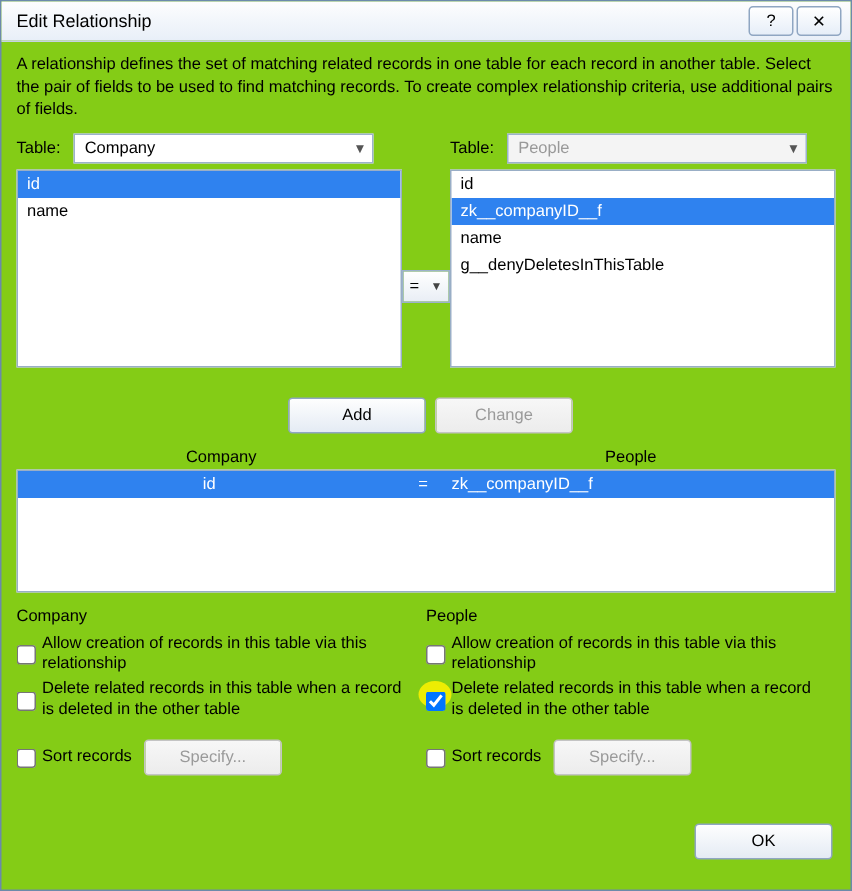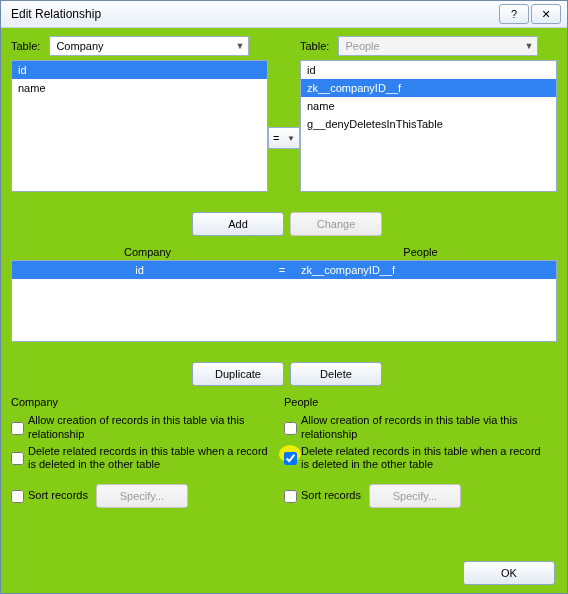--- a/index.html
+++ b/index.html
@@ -34,39 +34,40 @@
 .pair-row .c2{flex:1;text-align:left;padding-left:4px}
 .opts-row{display:flex;margin-top:10px}
 .opts-col{flex:1;padding-right:12px}
 .opts-col h4{margin:0 0 6px 0;font-weight:normal;font-size:11px}
 .chk{display:flex;align-items:center;margin-bottom:3px}
 .chk input{margin:1px 4px 0 0}
 .chk .lbl{line-height:1.25}
 .highlight{position:absolute;width:22px;height:18px;background:#fff200;border-radius:50%;opacity:.85;z-index:0}
 .sort-row{display:flex;align-items:center;margin-top:12px}
 .specify{margin-left:8px}
-.footer{position:absolute;bottom:8px;right:12px;display:flex}
+.footer{position:absolute;bottom:20px;right:12px;display:flex}
 </style>
 </head>
 <body>
 <div class="window">
 
 <div class="titlebar">
   <span class="ttl">Edit Relationship</span>
   <span class="spacer"></span>
   <div class="tb-btn">
         <span>?</span>
       </div>
   <div class="tb-btn">
         <span>✕</span>
       </div>
 </div>
 
 <div class="body">
 
+<div class="desc">A relationship defines the set of matching related records in one table for each record in another table. Select the pair of fields to be used to find matching records. To create complex relationship criteria, use additional pairs of fields.</div>
 
 <div class="tables-row">
   <div class="tbl-col">
     <span class="label-inline">Table:</span>
     <span class="select">
       <span>Company</span>
       <span class="arrow">▼</span>
     </span>
     <div class="fieldlist">
       <div class="item sel">id</div>
@@ -110,28 +111,20 @@
   <div class="h">People</div>
 </div>
 <div class="pairs-box">
   <div class="pair-row">
     <div class="c1">id</div>
     <div class="op">=</div>
     <div class="c2">zk__companyID__f</div>
   </div>
 </div>
 
-<div class="row-rt">
-  <div class="btn">
-          <span>Duplicate</span>
-        </div>
-  <div class="btn">
-          <span>Delete</span>
-        </div>
-</div>
 
 <div class="opts-row">
   <div class="opts-col">
     <h4>Company</h4>
     <label class="chk">
       <input type="checkbox" style="">
       <span class="lbl">Allow creation of records in this table via this relationship</span>
     </label>
     <label class="chk">
       <input type="checkbox" style="">

